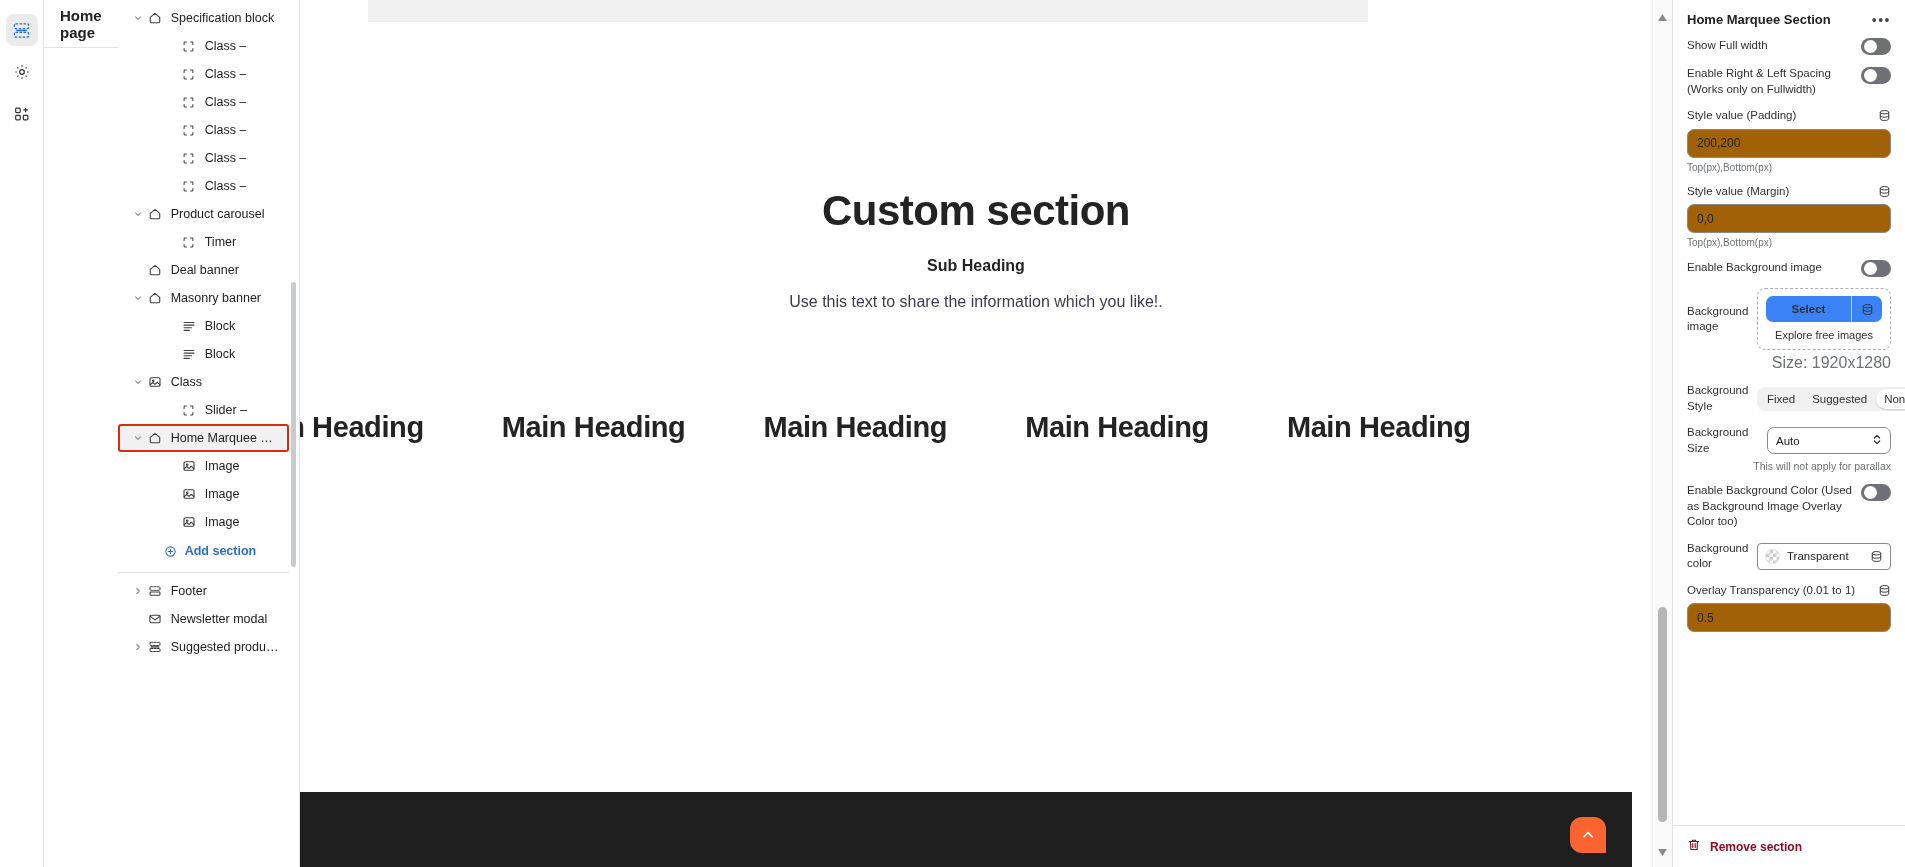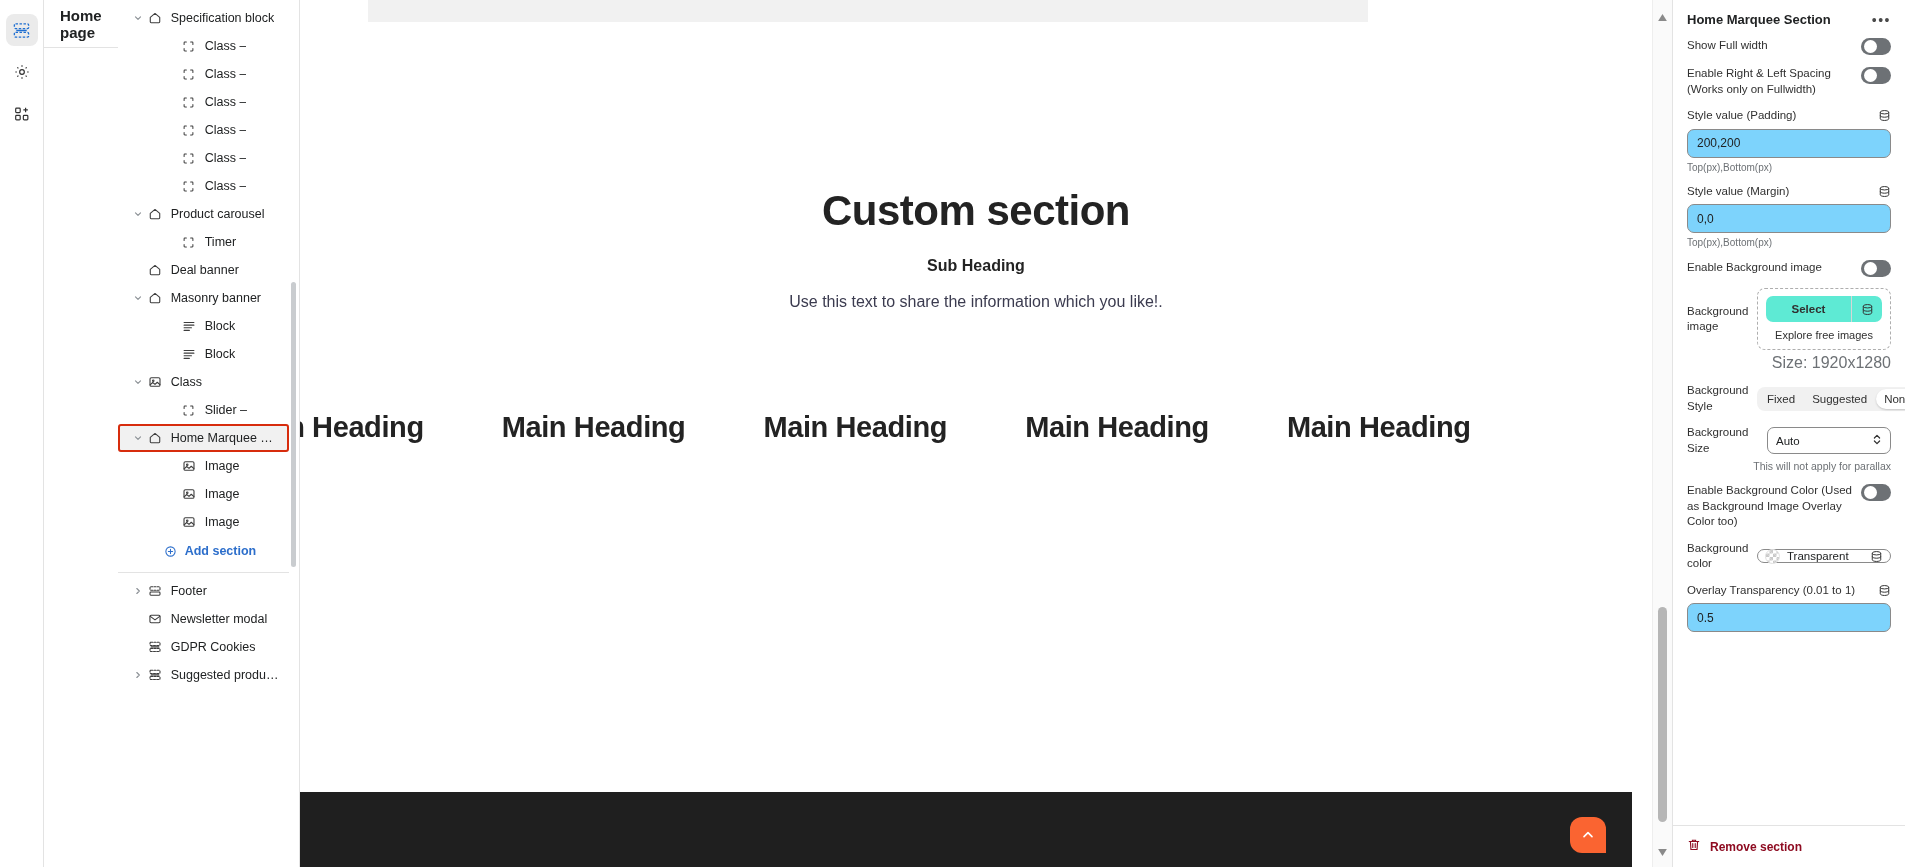--- a/index.html
+++ b/index.html
@@ -157,31 +157,31 @@
     background:#fff; top:2px; left:3px;
   }
 
   .field-label-row {
     display:flex; align-items:center; justify-content:space-between;
     margin-bottom:5px;
   }
   .db-icon { color:#303030; display:flex; cursor:pointer; }
   .text-input {
     width:100%; height:29px; border:1px solid #8a8a8a; border-radius:7px;
-    padding:0 9px; font-size:12px; color:#202223; background:#7dd3fc;
+    padding:0 9px; font-size:12px; color:#202223; background:#a16207;
     font-family:"Liberation Sans", sans-serif;
   }
   .helper { font-size:10px; color:#6d7175; margin-top:4px; margin-bottom:11px; }
 
   .img-picker {
     border:1px dashed #aeaeae; border-radius:8px; padding:7px 8px 8px 8px;
     flex:1; text-align:center;
   }
   .select-bar {
-    display:flex; align-items:stretch; background:#5eead4;
+    display:flex; align-items:stretch; background:#3b82f6;
     border-radius:7px; overflow:hidden; height:26px;
   }
   .select-bar .sel {
     flex:1; display:flex; align-items:center; justify-content:center;
     font-size:11.5px; font-weight:600; color:#303030; cursor:pointer;
   }
   .select-bar .sep { width:1px; background:#d6d6d6; }
   .select-bar .dbbox {
     width:30px; display:flex; align-items:center; justify-content:center; cursor:pointer;
   }
@@ -198,21 +198,21 @@
   .seg-item.active { background:#fff; box-shadow:0 1px 2px rgba(0,0,0,.18); font-weight:500;border-radius:10px; }
 
   .select-box {
     flex:1; height:27px; border:1px solid #8a8a8a; border-radius:7px;
     display:flex; align-items:center; justify-content:space-between;
     padding:0 8px; font-size:11.5px; color:#202223; cursor:pointer; background:#fff;
   }
   .note-right { font-size:10.5px; color:#6d7175; text-align:right; margin:4px 0 11px 0; }
 
   .color-box {
-    flex:1; height:14px; border:1px solid #8a8a8a; border-radius:9px;
+    flex:1; height:27px; border:1px solid #8a8a8a; border-radius:4px;
     display:flex; align-items:center; padding:0 7px; gap:7px; cursor:pointer; background:#fff;
   }
   .swatch {
     width:15px; height:15px; border-radius:50%; flex:0 0 15px;
     background-color:#fff;
     background-image:
       linear-gradient(45deg,#c9c9c9 25%,transparent 25%,transparent 75%,#c9c9c9 75%),
       linear-gradient(45deg,#c9c9c9 25%,transparent 25%,transparent 75%,#c9c9c9 75%);
     background-size:7px 7px; background-position:0 0,3.5px 3.5px;
     border:1px solid #e0e0e0;
@@ -485,31 +485,20 @@
           </div>
           <div class="tree-row lvl0">
             <span class="caret"></span>
             <span class="tico">
               <svg width="14" height="14" viewBox="0 0 16 16" fill="none" stroke="#3d3d3d" stroke-width="1.25" stroke-linecap="round" stroke-linejoin="round">
                 <rect x="2.2" y="3.8" width="11.6" height="8.4" rx="1.4"></rect>
                 <path d="M2.6 5l5.4 4 5.4-4"></path>
               </svg>
             </span>
             <span class="tlabel">Newsletter modal</span>
-          </div>
-          <div class="tree-row lvl0">
-            <span class="caret"></span>
-            <span class="tico">
-              <svg width="14" height="14" viewBox="0 0 16 16" fill="none" stroke="#3d3d3d" stroke-width="1.25" stroke-linecap="round" stroke-linejoin="round">
-                <rect x="2.3" y="2.6" width="11.4" height="3.6" rx="1" stroke-dasharray="2.2 1.4"></rect>
-                <rect x="2.3" y="9.6" width="11.4" height="3.6" rx="1" stroke-dasharray="2.2 1.4"></rect>
-                <path d="M3.6 7.9h8.8"></path>
-              </svg>
-            </span>
-            <span class="tlabel">GDPR Cookies</span>
           </div>
           <div class="tree-row lvl0">
             <span class="caret">
               <svg width="10" height="10" viewBox="0 0 12 12" fill="none" stroke="#8c9196" stroke-width="1.4" stroke-linecap="round" stroke-linejoin="round">
                 <path d="M4.6 3l3 3-3 3"></path>
               </svg>
             </span>
             <span class="tico">
               <svg width="14" height="14" viewBox="0 0 16 16" fill="none" stroke="#3d3d3d" stroke-width="1.25" stroke-linecap="round" stroke-linejoin="round">
                 <rect x="2.3" y="2.6" width="11.4" height="3.6" rx="1" stroke-dasharray="2.2 1.4"></rect>

